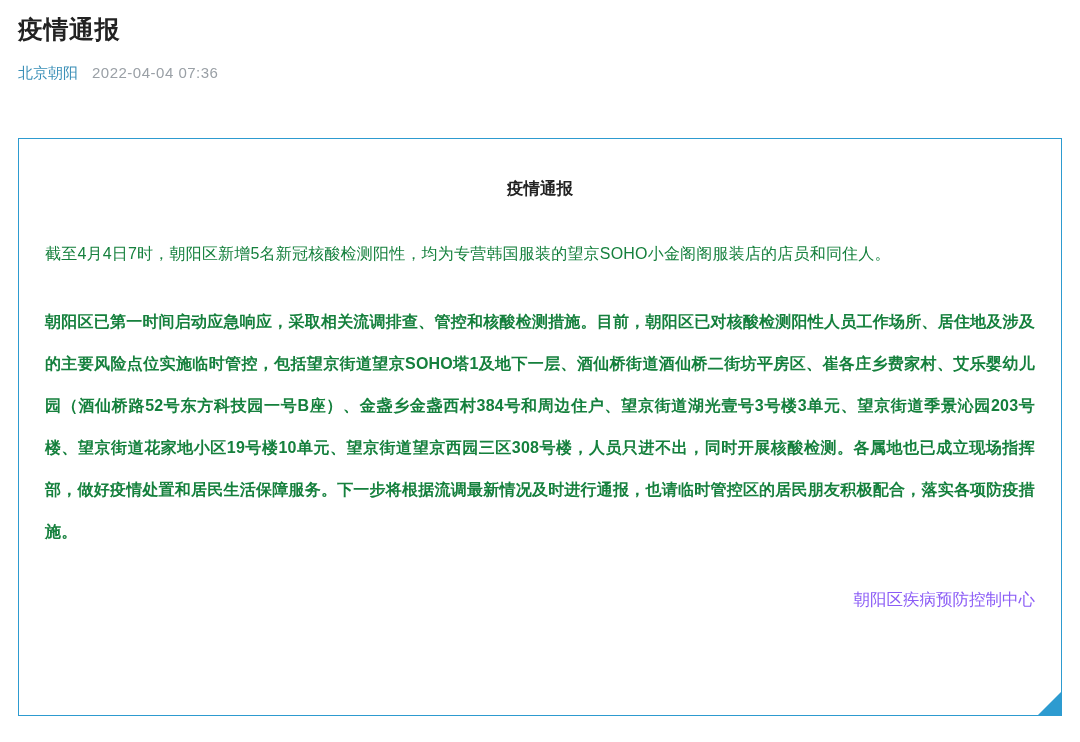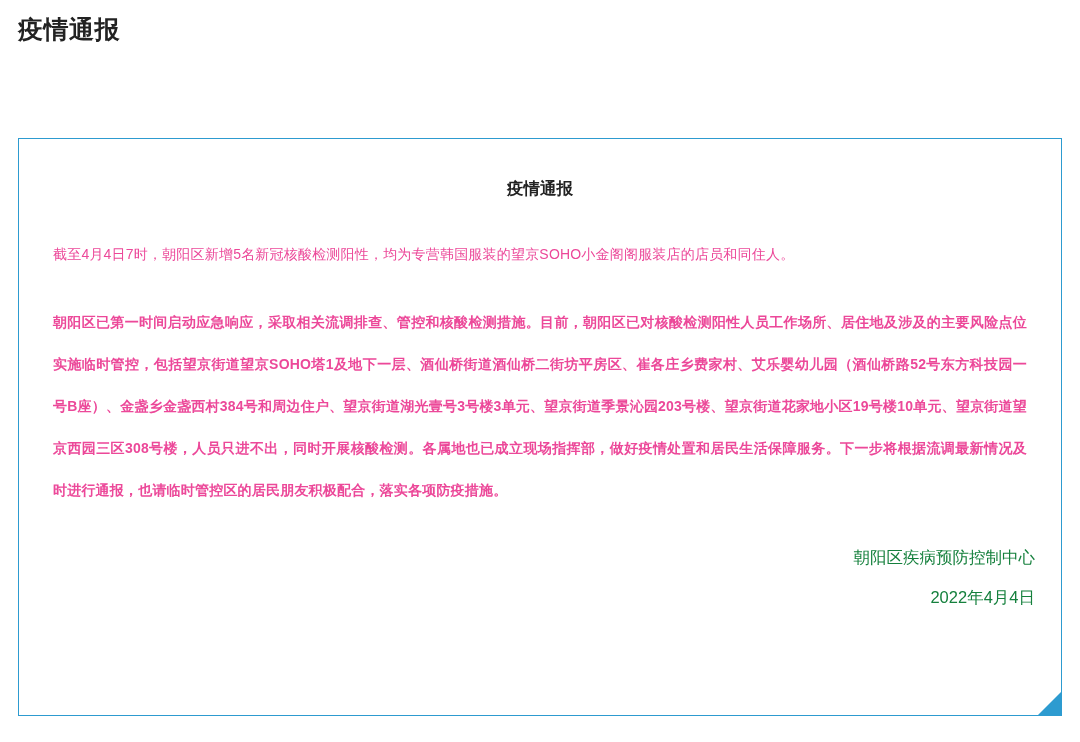--- a/index.html
+++ b/index.html
@@ -58,64 +58,67 @@
   }
   .notice-title {
     text-align: center;
     font-size: 16.5px;
     font-weight: bold;
     color: #222222;
     margin: 8px 0 0 0;
     line-height: 26px;
   }
   .notice-para {
-    font-size: 14px;
+    font-size: 16px;
     line-height: 42px;
-    color: #ec4899;
+    color: #15803d;
     text-align: justify;
     text-justify: inter-ideograph;
-    margin: 8px;
+    margin: 0;
     letter-spacing: 0.2px;
   }
   .p1 { margin-top: 32px; }
   .p2 { margin-top: 26px; font-weight: bold; }
   .sign-block {
     margin-top: 26px;
     text-align: right;
     font-size: 16.5px;
     line-height: 40px;
-    color: #15803d;
+    color: #8b5cf6;
   }
   .sign-line { display: block; }
   .corner-fold {
     position: absolute;
     right: 0px;
     bottom: -1px;
     width: 0;
     height: 0;
     border-left: 24px solid transparent;
     border-bottom: 24px solid #2d9bd0;
   }
 </style>
 </head>
 <body>
 
 <div class="page">
 
   <h1 class="article-title">疫情通报</h1>
 
+  <div class="meta-row">
+    <span class="meta-source">北京朝阳</span>
+    <span class="meta-time">2022-04-04 07:36</span>
+  </div>
 
   <div class="notice-box">
     <div class="notice-title">疫情通报</div>
 
     <p class="notice-para p1">截至4月4日7时，朝阳区新增5名新冠核酸检测阳性，均为专营韩国服装的望京SOHO小金阁阁服装店的店员和同住人。</p>
 
     <p class="notice-para p2">朝阳区已第一时间启动应急响应，采取相关流调排查、管控和核酸检测措施。目前，朝阳区已对核酸检测阳性人员工作场所、居住地及涉及的主要风险点位实施临时管控，包括望京街道望京SOHO塔1及地下一层、酒仙桥街道酒仙桥二街坊平房区、崔各庄乡费家村、艾乐婴幼儿园（酒仙桥路52号东方科技园一号B座）、金盏乡金盏西村384号和周边住户、望京街道湖光壹号3号楼3单元、望京街道季景沁园203号楼、望京街道花家地小区19号楼10单元、望京街道望京西园三区308号楼，人员只进不出，同时开展核酸检测。各属地也已成立现场指挥部，做好疫情处置和居民生活保障服务。下一步将根据流调最新情况及时进行通报，也请临时管控区的居民朋友积极配合，落实各项防疫措施。</p>
 
     <div class="sign-block">
       <span class="sign-line">朝阳区疾病预防控制中心</span>
-      <span class="sign-line">2022年4月4日</span>
     </div>
 
     <span class="corner-fold"></span>
   </div>
 
 </div>
 
 </body></html>

